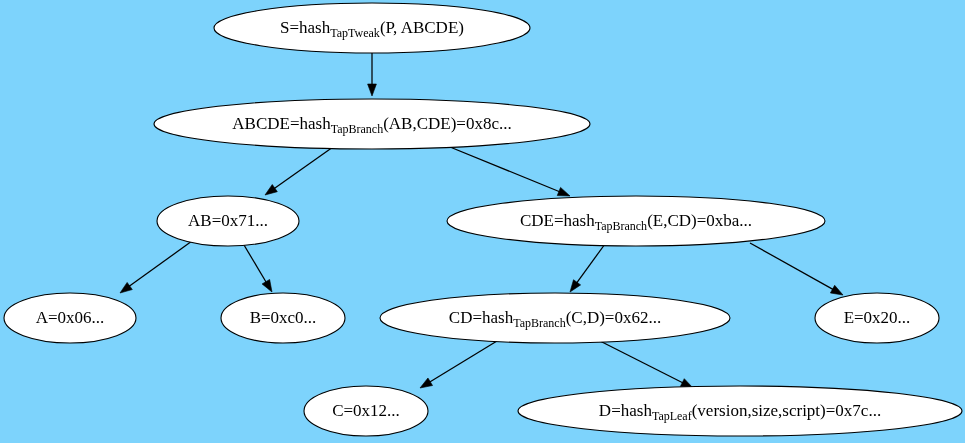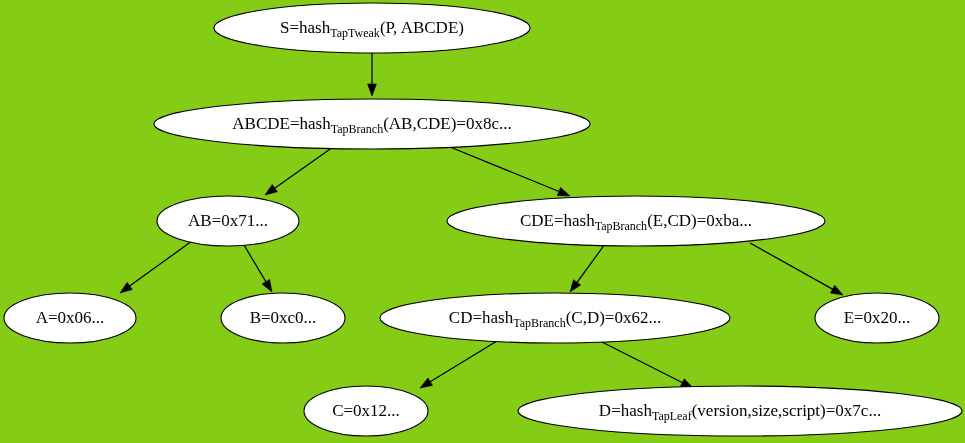--- a/index.html
+++ b/index.html
@@ -4,21 +4,21 @@
 <style>
   html, body {
     margin: 0;
     padding: 0;
     background: #ffffff;
   }
   #graph-root {
     position: relative;
     width: 965px;
     height: 443px;
-    background: #84cc16;
+    background: #7dd3fc;
     overflow: hidden;
     font-family: "Liberation Serif", "DejaVu Serif", serif;
   }
   svg.graph-canvas {
     display: block;
     width: 965px;
     height: 443px;
   }
   .node-ellipse {
     fill: #ffffff;

